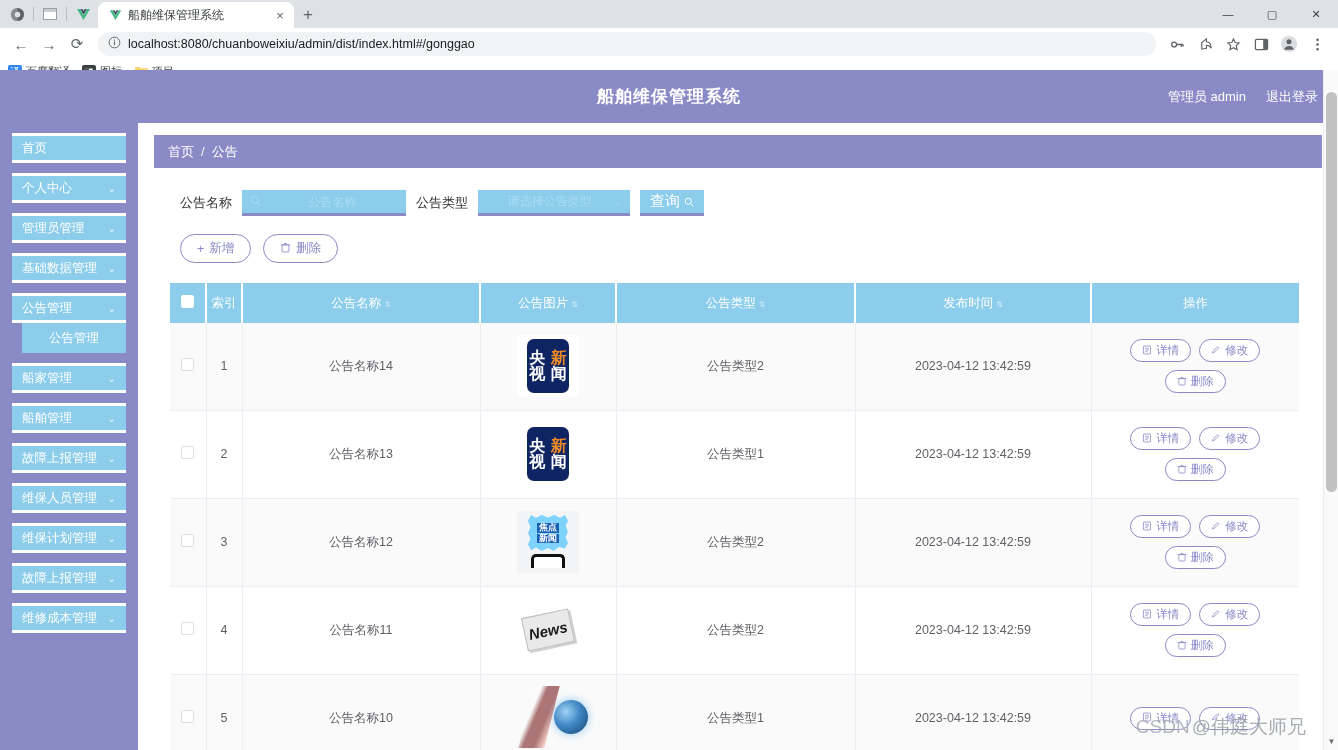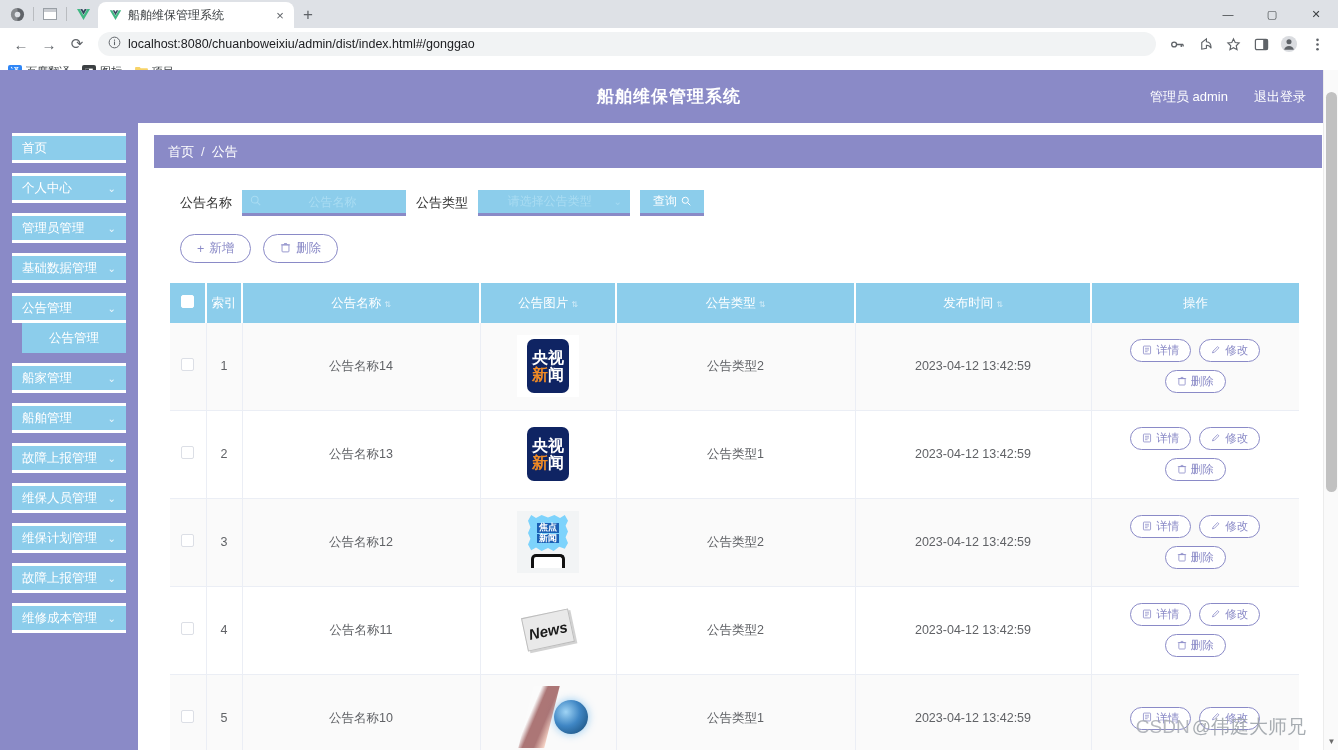--- a/index.html
+++ b/index.html
@@ -70,21 +70,21 @@
   }
   .app-header {
     height: 53px; background: #8a8ac7; display: flex; align-items: center;
     position: relative; color: #fff;
   }
   .app-title {
     position: absolute; left: 0; right: 0; text-align: center;
     font-size: 17px; font-weight: bold; letter-spacing: 1px;
   }
   .header-right {
-    position: absolute; right: 32px; display: flex; align-items: center; gap: 26px;
+    position: absolute; right: 20px; display: flex; align-items: center; gap: 20px;
     font-size: 13px;
   }
 
   .body-row { display: flex; height: 627px; }
 
   .sidebar {
     width: 138px; flex: 0 0 138px; background: #8a8ac7; padding: 10px 12px 0 12px;
     overflow: hidden;
   }
   .menu-item {
@@ -126,21 +126,21 @@
   }
   .inp input::placeholder { color: #a9dcf2; }
   .sel {
     width: 152px; height: 26px; background: #8ccdeb; border-bottom: 3px solid #8a8ac7;
     display: flex; align-items: center; justify-content: space-between;
     padding: 0 8px; color: #a9dcf2; font-size: 12px;
   }
   .sel .sel-text { flex: 1; text-align: center; }
   .btn-query {
     width: 64px; height: 26px; background: #8ccdeb; border-bottom: 3px solid #8a8ac7;
-    color: #fff; font-size: 12px; display: flex; align-items: center;
+    color: #fff; font-size: 15px; display: flex; align-items: center;
     justify-content: center; gap: 4px;
   }
 
   .toolbtns { display: flex; gap: 12px; padding: 18px 0 0 26px; }
   .pill {
     border: 1px solid #8a8ac7; border-radius: 16px; color: #8a8ac7;
     font-size: 12.5px; height: 29px; display: flex; align-items: center;
     padding: 0 16px; gap: 5px; background: #fff;
   }
 
@@ -174,21 +174,21 @@
     padding: 0 11px; gap: 4px; background: #fff;
   }
   .rowbtns-line2 { width: 100%; display: flex; justify-content: center; }
 
   
   .thumb { width: 62px; height: 62px; display: inline-block; position: relative; }
 
   .cctv { width:100%; height:100%; background:#fff; display:flex; align-items:center; justify-content:center;}
   .cctv-box {
     width: 42px; height: 54px; background: #0f2463; border-radius: 7px;
-    display: flex; flex-direction: column; align-items: center; justify-content: center;
+    display: flex; flex-direction: row; align-items: center; justify-content: center;
     gap: 1px;
   }
   .cctv-l1 { color:#fff; font-size: 16px; font-weight: bold; line-height: 1; letter-spacing:0px;}
   .cctv-l2 { font-size: 16px; font-weight: bold; line-height: 1; }
   .cctv-l2 .o { color: #f08a24; }
   .cctv-l2 .w { color: #fff; }
 
   .jiaodian { width:100%; height:100%; background:#f2f4f5; display:flex; flex-direction:column; align-items:center; justify-content:flex-start; padding-top:4px;}
   .jd-badge {
     width: 40px; height: 36px; background: #7dd3fc;

